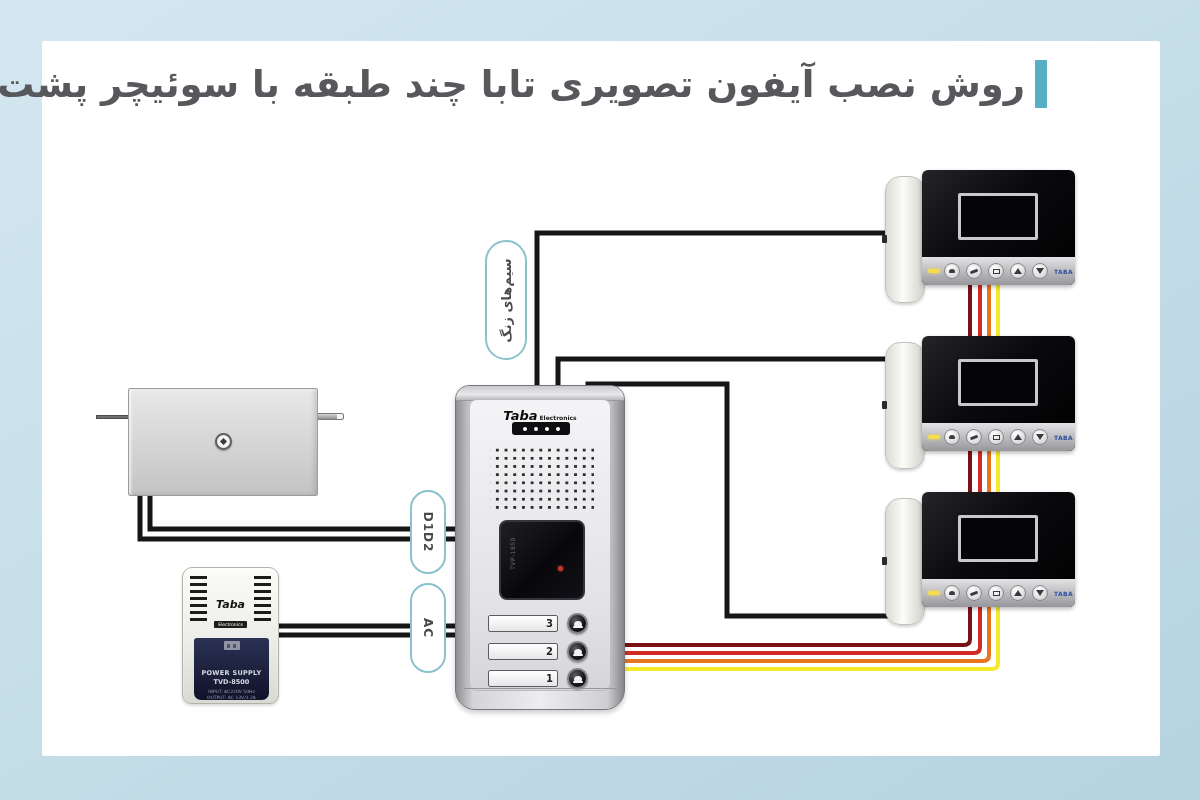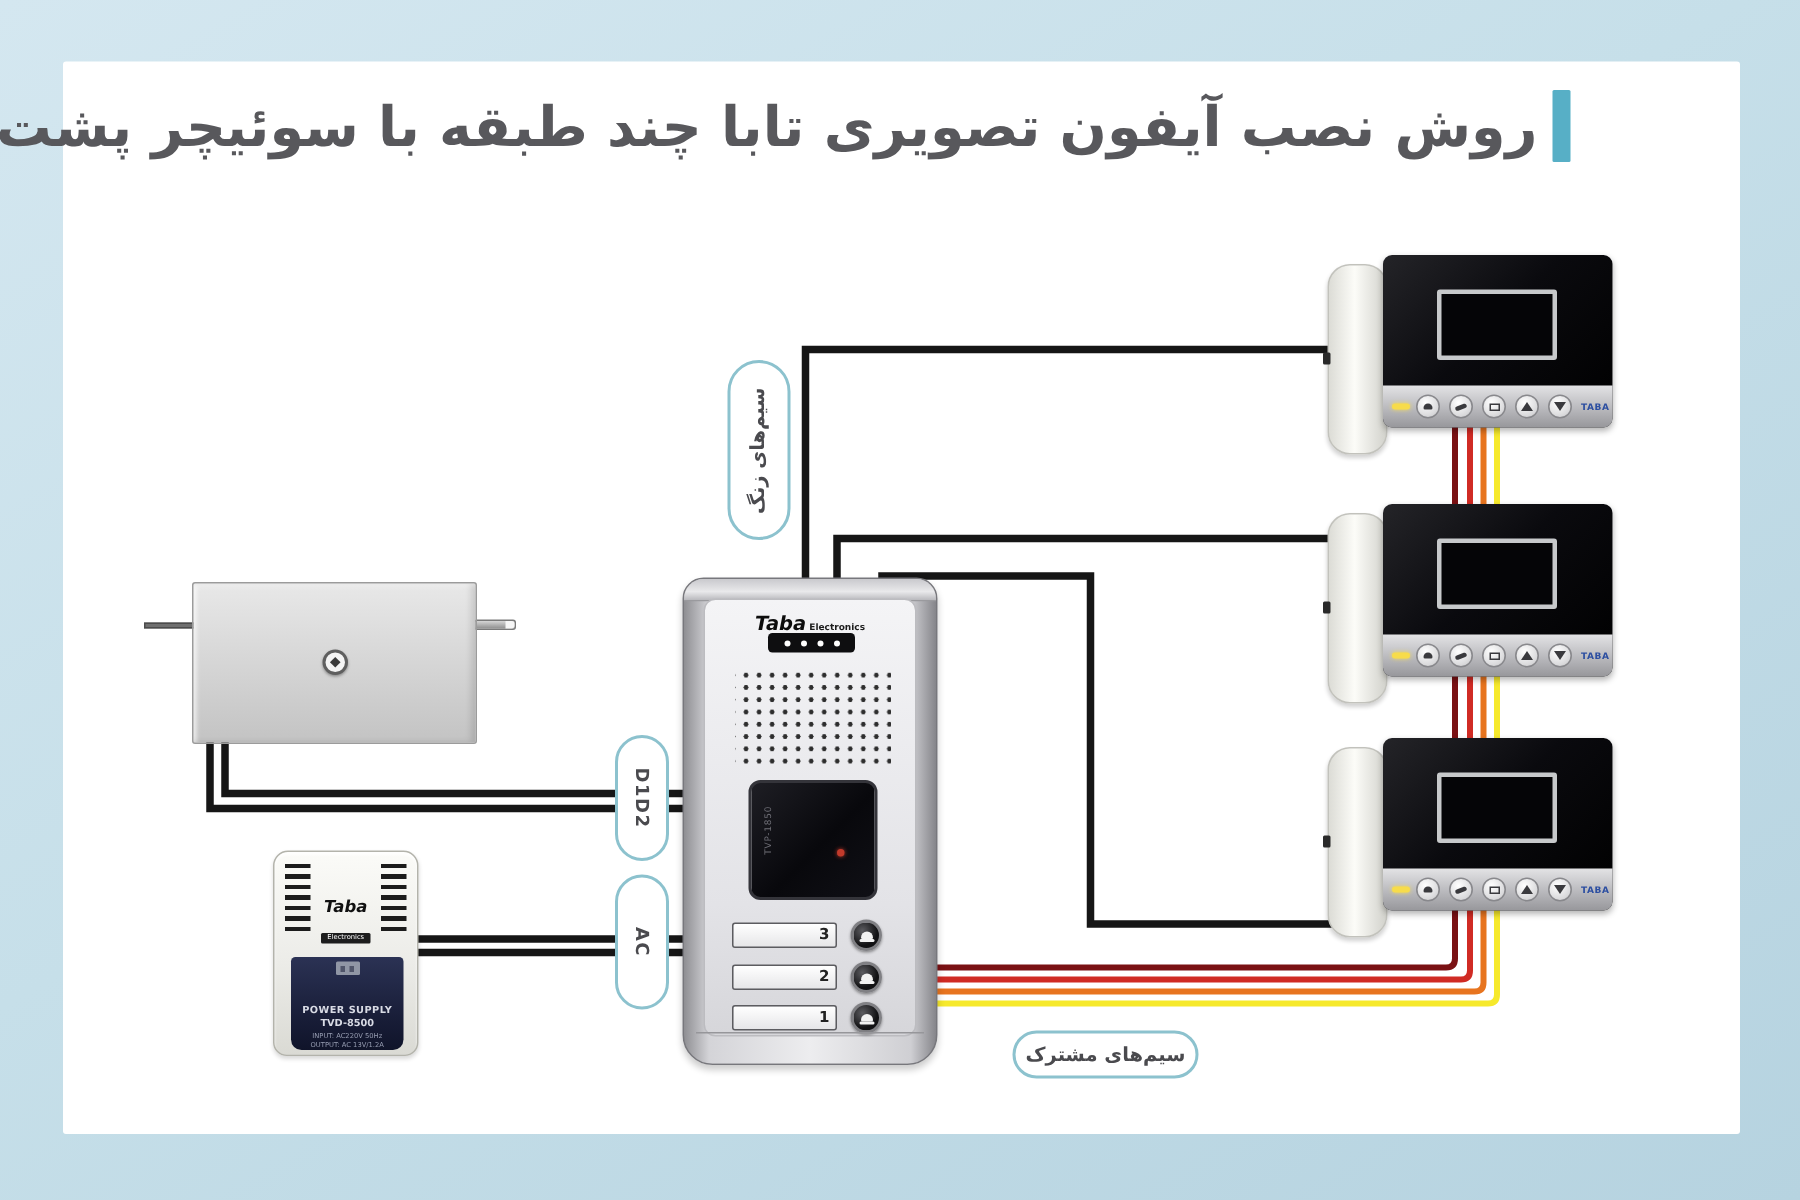--- a/index.html
+++ b/index.html
@@ -320,16 +320,13 @@
 
   <div class="pill pill-v pill-bell">
     <span>سیم‌های زنگ</span>
   </div>
   <div class="pill pill-v2 pill-d1d2">
     <span>D1D2</span>
   </div>
   <div class="pill pill-v2 pill-ac">
     <span>AC</span>
   </div>
-  <div class="pill pill-common">
-    <span>سیم‌های مشترک</span>
-  </div>
 </div>
 
 </body></html>

